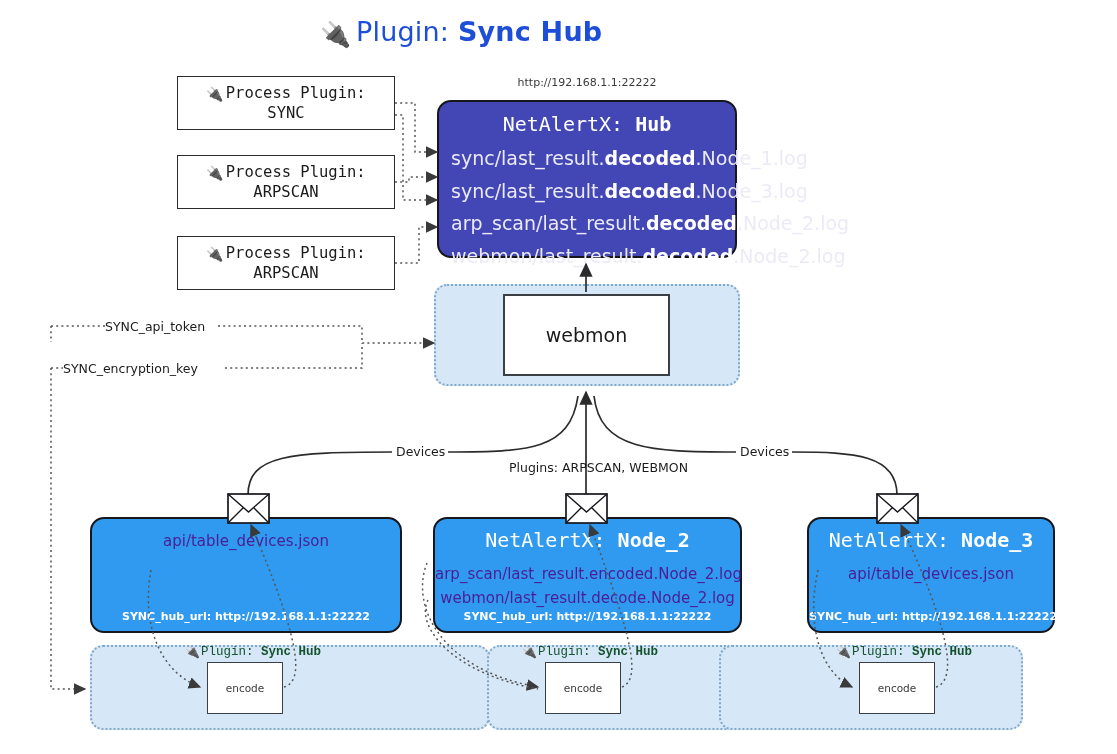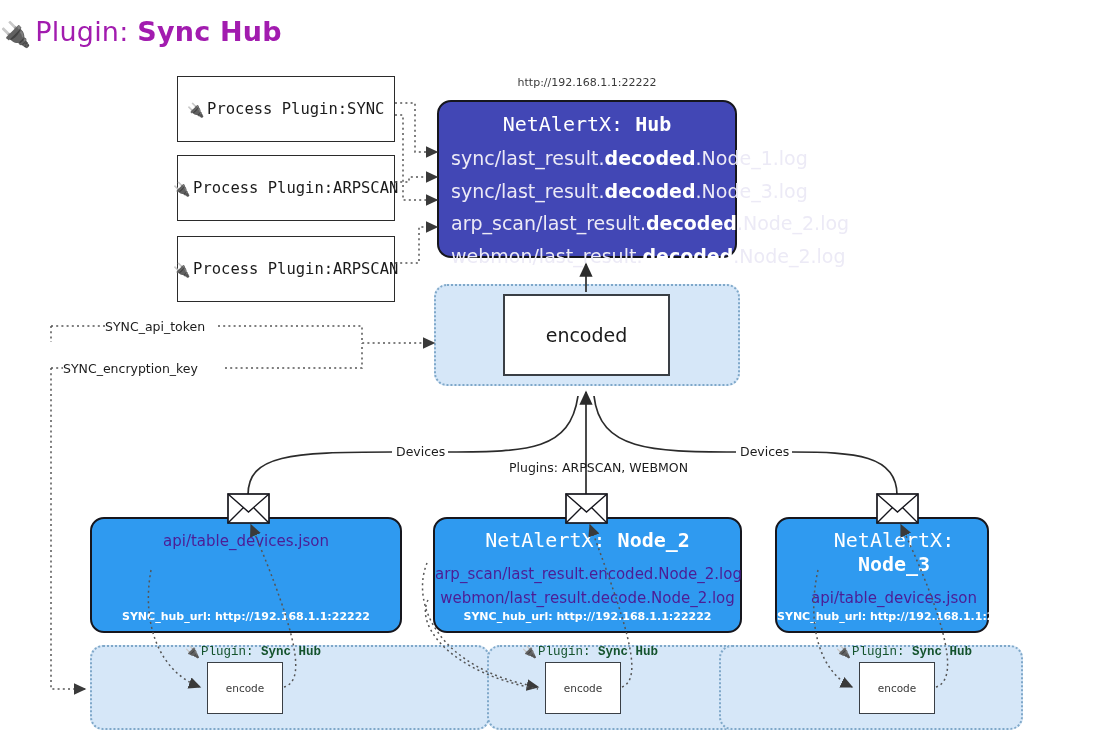--- a/index.html
+++ b/index.html
@@ -2,34 +2,34 @@
 <html><head>
 <meta charset="utf-8">
 <style>
   html,body{margin:0;padding:0;background:#ffffff;}
   body{width:1117px;height:754px;position:relative;overflow:hidden;
        font-family:"DejaVu Sans",sans-serif;}
   #root{position:absolute;left:0;top:0;width:1117px;height:754px;}
   .abs{position:absolute;box-sizing:border-box;}
 
   
-  #title{left:0;top:16px;width:923px;font-size:27px;color:#a21caf;
+  #title{left:0;top:16px;width:923px;text-align:center;font-size:27px;color:#1d4ed8;
          font-family:"DejaVu Sans",sans-serif;letter-spacing:.2px;}
   #title .plug{font-size:25px;margin-right:4px;vertical-align:-2px;display:inline-block;
                transform:rotate(0deg);}
   #title .light{font-weight:400;}
   #title .strong{font-weight:700;}
 
   #hub-url{left:437px;top:76px;width:300px;text-align:center;font-size:11px;color:#3a3a3a;
            font-family:"DejaVu Sans",sans-serif;}
 
   
-  .proc{width:218px;height:66px;background:#ffffff;border:1.6px solid #2b2b2b;
+  .proc{width:218px;height:54px;background:#ffffff;border:1.6px solid #2b2b2b;
         font-family:"DejaVu Sans Mono",monospace;font-size:15.5px;color:#1b1b1b;
-        display:flex;flex-direction:row;align-items:center;justify-content:center;
+        display:flex;flex-direction:column;align-items:center;justify-content:center;
         line-height:1.32;}
   .proc .l1{white-space:nowrap;}
   .proc .l1 .pi{font-family:"DejaVu Sans",sans-serif;font-size:14px;margin-right:2px;
                 vertical-align:-1px;}
   .proc .l2{white-space:nowrap;}
   #proc0{left:177px;top:76px;}
   #proc1{left:177px;top:155px;}
   #proc2{left:177px;top:236px;}
 
   
@@ -57,21 +57,21 @@
              font-size:20px;color:#ffffff;}
   .node .hdr b{font-weight:700;}
   .node .body{margin-top:10px;text-align:center;}
   .node .body div{font-family:"DejaVu Sans",sans-serif;font-size:15px;color:#4c1d95;
                   line-height:1.62;white-space:nowrap;}
   .node .hub-url{position:absolute;left:0;bottom:8px;width:100%;text-align:center;
                  font-family:"DejaVu Sans",sans-serif;font-size:11px;color:#ffffff;
                  font-weight:600;white-space:nowrap;}
   #node1{left:90px;top:517px;width:312px;}
   #node2{left:433px;top:517px;width:309px;}
-  #node3{left:775px;top:517px;width:214px;padding-left:24px;}
+  #node3{left:807px;top:517px;width:248px;}
 
   
   .plgroup{height:85px;background:#d6e7f8;border:2.4px dotted #7fa8c9;border-radius:13px;}
   #plg1{left:90px;top:645px;width:400px;}
   #plg2{left:487px;top:645px;width:345px;}
   #plg3{left:719px;top:645px;width:304px;}
   .plg-label{font-family:Liberation Mono, monospace;font-size:12.5px;color:#14532d;
              white-space:nowrap;}
   .plg-label b{font-weight:700;}
   .plg-label .pi{font-size:12px;margin-right:1px;vertical-align:-1px;}
@@ -125,21 +125,21 @@
     </div>
     <div class="lines">
       <div><span>sync/last_result.</span><b>decoded</b><span>.Node_1.log</span></div>
       <div><span>sync/last_result.</span><b>decoded</b><span>.Node_3.log</span></div>
       <div><span>arp_scan/last_result.</span><b>decoded</b><span>.Node_2.log</span></div>
       <div><span>webmon/last_result.</span><b>decoded</b><span>.Node_2.log</span></div>
     </div>
   </div>
 
   <div class="abs" id="decode-group"></div>
-  <div class="abs" id="decode-box">encoded</div>
+  <div class="abs" id="decode-box">webmon</div>
 
   <div class="abs node" id="node1">
     <div class="body">
       <div>api/table_devices.json</div>
     </div>
     <div class="hub-url">SYNC_hub_url: http://192.168.1.1:22222</div>
   </div>
 
   <div class="abs node" id="node2">
     <div class="hdr">

